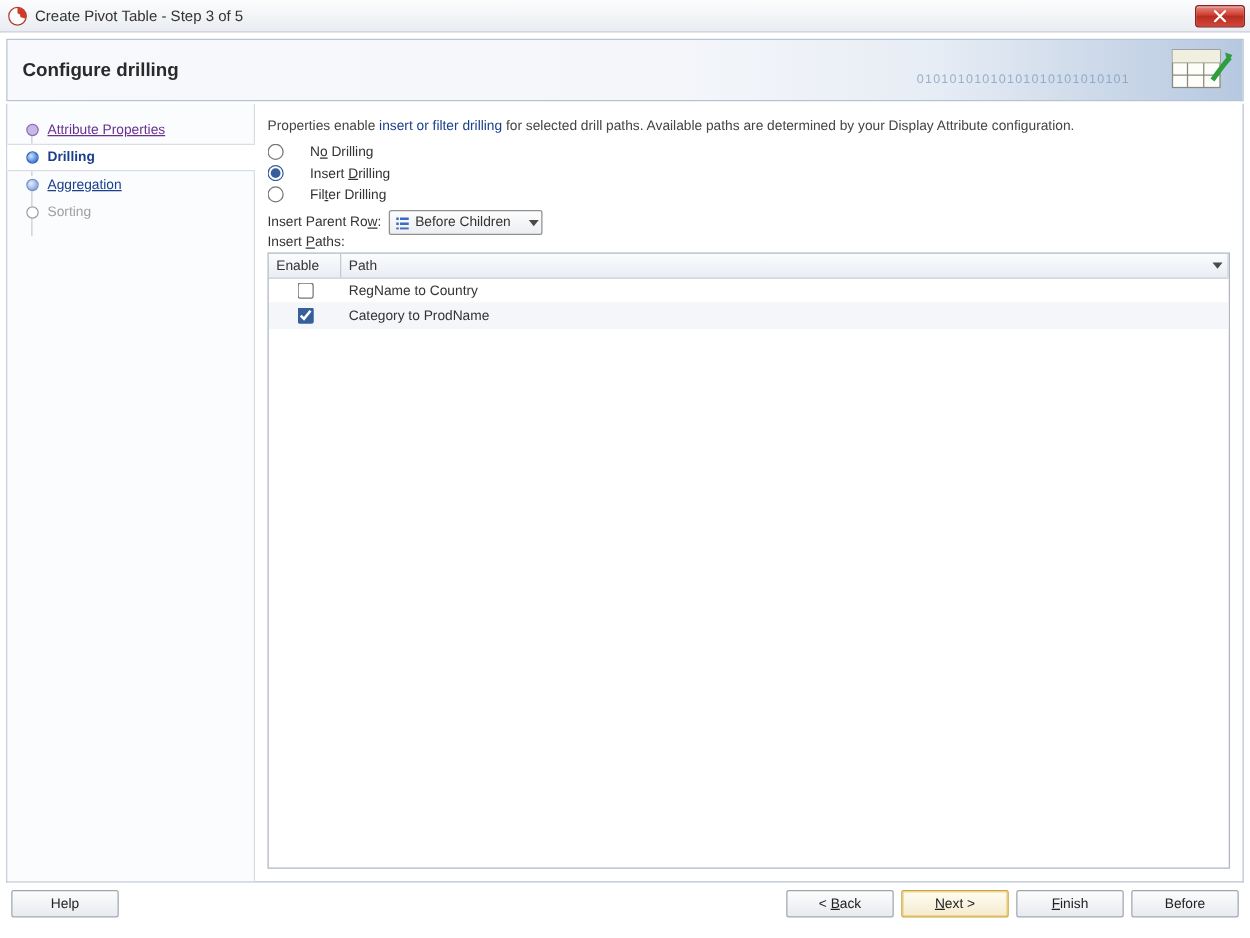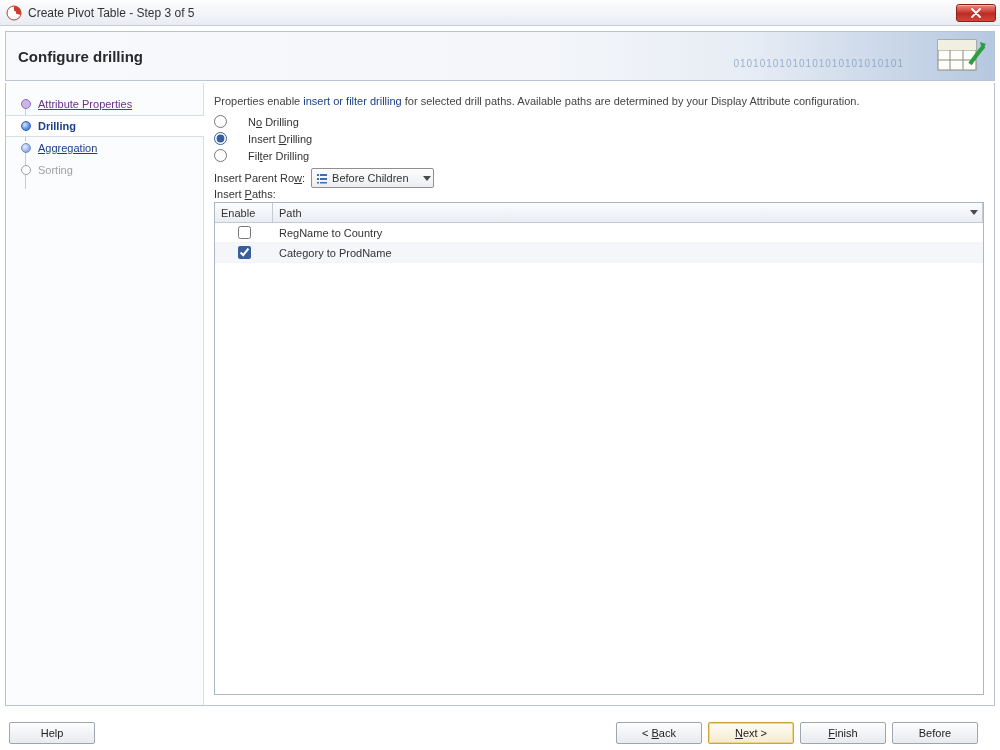--- a/index.html
+++ b/index.html
@@ -160,23 +160,23 @@
     border-bottom:1px solid #f3f4f7;
   }
   .gridrow.alt { background:#f4f6fa; }
   .gridrow .cell { display:flex; align-items:center; padding:0 6px; }
   .gridrow .cell.enable { width:58px; justify-content:center; }
   .gridrow .cell.path { flex:1; }
   .gridrow input[type=checkbox]{ margin:0; accent-color:#375f9c; }
 
   
   .footer {
-    position:absolute; left:5px; right:18px; bottom:6px;
+    position:absolute; left:5px; right:5px; bottom:6px;
     height:32px;
-    display:flex; align-items:flex-end;
+    display:flex; align-items:flex-start;
     padding: 0 4px;
   }
   .footer .spacer { flex:1; }
   .btn {
     min-width:86px; height:22px;
     margin-left:6px;
     background:linear-gradient(#fdfdfd,#e7eaef);
     border:1px solid #9fa5ae;
     border-radius:2px;
     display:flex; align-items:center; justify-content:center;

